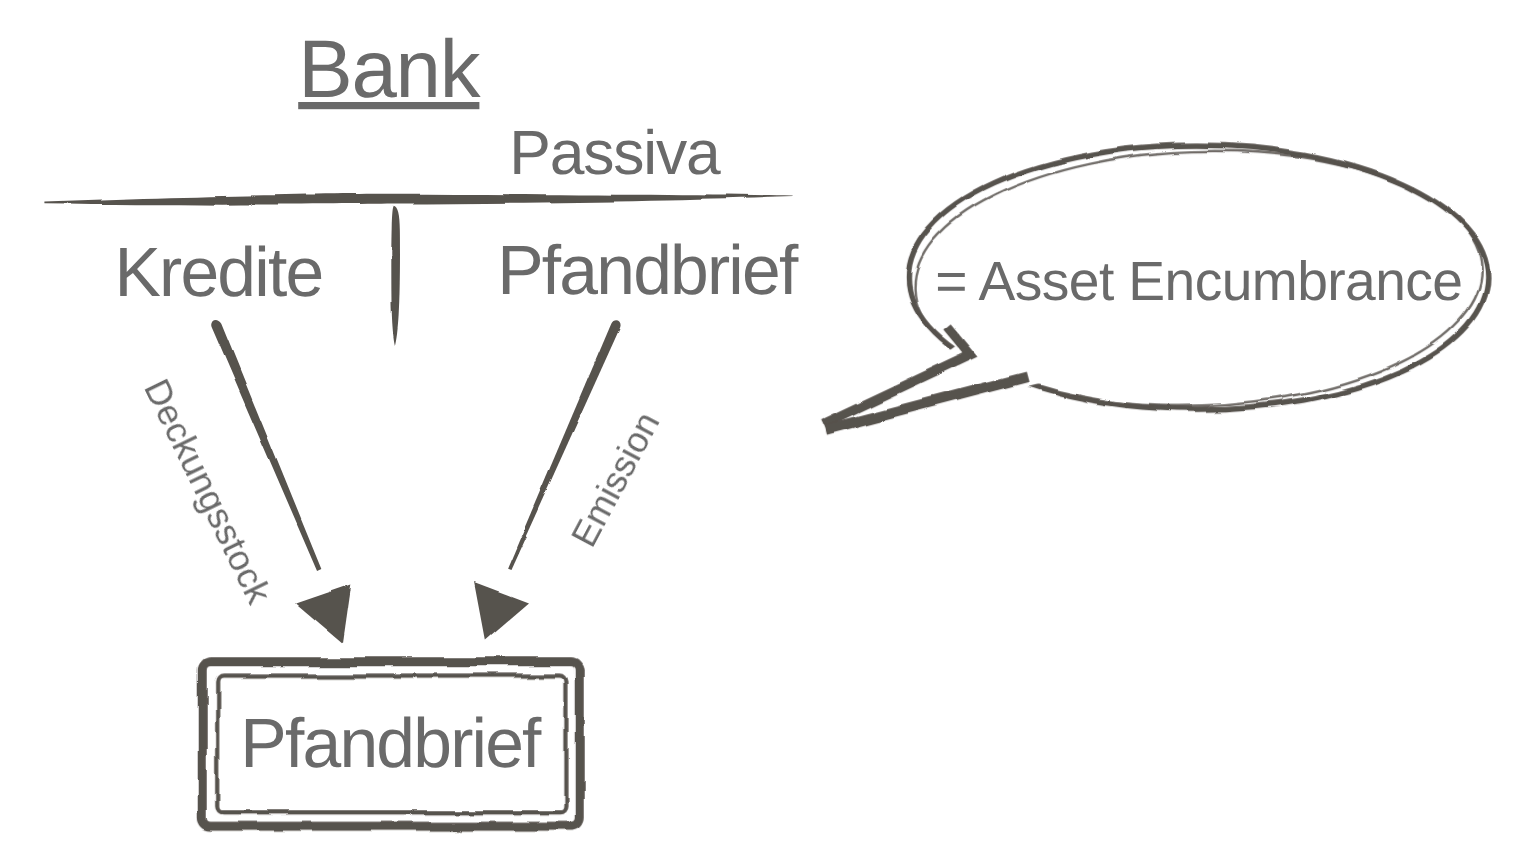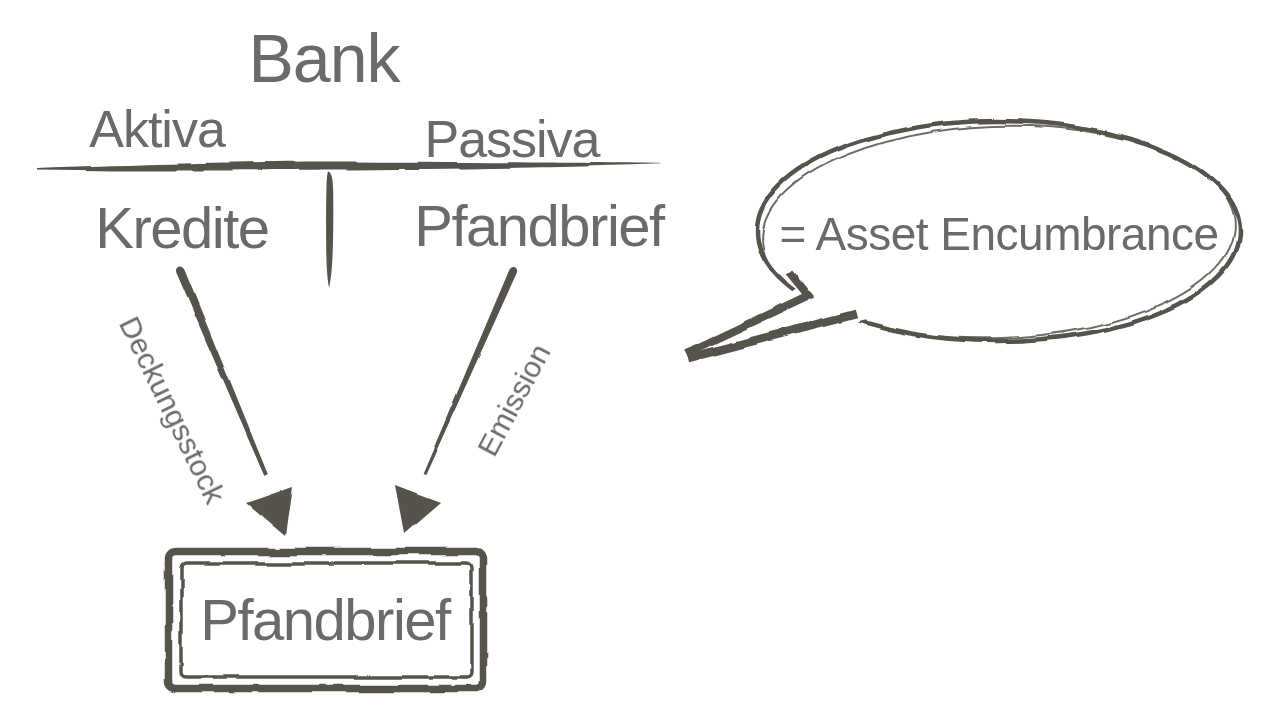--- a/index.html
+++ b/index.html
@@ -77,25 +77,24 @@
       <ellipse class="ink-stroke" cx="998" cy="231" rx="241" ry="110" stroke-width="4.5"></ellipse>
       <ellipse class="ink-stroke" cx="998" cy="232" rx="236" ry="106" stroke-width="2" opacity="0.85" transform="rotate(-2 998 232)"></ellipse>
       <polygon class="paper-fill" points="806,282 866,320 695,362"></polygon>
       <polyline class="ink-line" points="790,272 809,295 686,353" fill="none" stroke-width="8"></polyline>
       <line class="ink-line" x1="688" y1="358" x2="856" y2="314" stroke-width="9"></line>
       <rect class="ink-stroke" x="168.5" y="551.5" width="315" height="137" rx="7" stroke-width="7.5"></rect>
       <rect class="ink-stroke" x="181" y="563" width="291" height="114" rx="5" stroke-width="3.5"></rect>
     </g>
   </svg>
 
-  <div class="lbl lbl-title" style="left:324px; top:58px;">Bank</div>
+  <div class="lbl lbl-title" style="left:324px; top:58px;text-decoration:underline;">Bank</div>
 
-  <div class="lbl lbl-header" style="left:157px; top:129px;">Aktiva</div>
 
-  <div class="lbl lbl-header" style="left:512px; top:139px;">Passiva</div>
+  <div class="lbl lbl-header" style="left:512px; top:128px;">Passiva</div>
 
   <div class="lbl lbl-item" style="left:158px; top:228px;">Kredite</div>
 
   <div class="lbl lbl-item" style="left:515px; top:226px;">Pfandbrief</div>
 
   <div class="lbl lbl-arrow rot-cw" style="left:172px; top:410px;">Deckungsstock</div>
 
   <div class="lbl lbl-arrow rot-ccw" style="left:514px; top:400px;">Emission</div>
 
   <div class="lbl lbl-box" style="left:325px; top:620px;">Pfandbrief</div>

